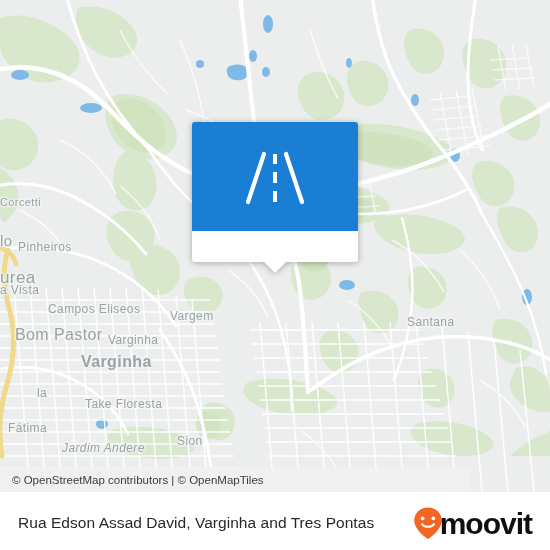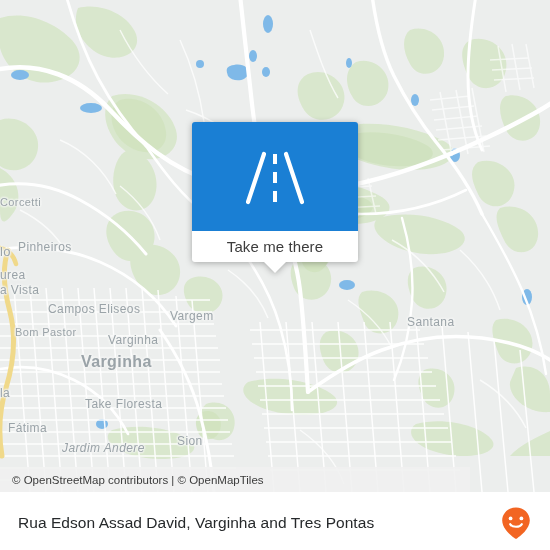--- a/index.html
+++ b/index.html
@@ -380,31 +380,31 @@
 
         <g fill="none" stroke-linecap="round">
           <path d="M8,250 C2,268 4,290 10,312 C16,336 14,362 6,388 C0,408 -2,432 2,456" stroke="#f0d98a" stroke-width="5"></path>
           <path d="M0,248 C8,250 14,256 16,264" stroke="#f0d98a" stroke-width="4.5"></path>
         </g>
       </g>
     </svg>
 
     <div>
       <div class="place-label" style="left:0px;   top:196px; font-size:11px;">Corcetti</div>
-      <div class="place-label" style="left:0px;   top:244px; font-size:13px;">lo</div>
+      <div class="place-label" style="left:0px;   top:232px; font-size:15px;">lo</div>
       <div class="place-label" style="left:18px;  top:240px; font-size:12px;">Pinheiros</div>
-      <div class="place-label" style="left:0px;   top:268px; font-size:12px;">urea</div>
+      <div class="place-label" style="left:0px;   top:268px; font-size:17px;">urea</div>
       <div class="place-label" style="left:0px;   top:283px; font-size:12px;">a Vista</div>
       <div class="place-label" style="left:48px;  top:302px; font-size:12px;">Campos Eliseos</div>
       <div class="place-label" style="left:170px; top:309px; font-size:12px;">Vargem</div>
       <div class="place-label" style="left:407px; top:315px; font-size:12px;">Santana</div>
-      <div class="place-label" style="left:15px;  top:326px; font-size:11px;">Bom Pastor</div>
+      <div class="place-label" style="left:15px;  top:326px; font-size:16px;">Bom Pastor</div>
       <div class="place-label" style="left:108px; top:333px; font-size:12px;">Varginha</div>
       <div class="place-label" style="left:81px;  top:353px; font-size:16px;font-weight:bold;">Varginha</div>
-      <div class="place-label" style="left:0px;   top:386px; font-size:12px;">la</div>
+      <div class="place-label" style="left:0px;   top:386px; font-size:12px;padding-left:37px;">la</div>
       <div class="place-label" style="left:85px;  top:397px; font-size:12px;">Take Floresta</div>
       <div class="place-label" style="left:8px;   top:421px; font-size:12px;">Fátima</div>
       <div class="place-label" style="left:177px; top:434px; font-size:12px;">Sion</div>
       <div class="place-label" style="left:62px;  top:441px; font-size:12px;font-style:italic;">Jardim Andere</div>
     </div>
 
     <div class="popup">
       <div class="popup-top">
         <svg class="road-icon" viewBox="0 0 166 109">
           <g stroke="#ffffff" stroke-width="4.2" stroke-linecap="round" fill="none">
@@ -412,37 +412,37 @@
             <line x1="94" y1="32" x2="110" y2="80"></line>
           </g>
           <g stroke="#ffffff" stroke-width="4" stroke-linecap="butt" fill="none">
             <line x1="83" y1="32" x2="83" y2="42"></line>
             <line x1="83" y1="50" x2="83" y2="61"></line>
             <line x1="83" y1="69" x2="83" y2="80"></line>
           </g>
         </svg>
       </div>
       <div class="popup-bottom">
-        <span class="popup-label">Take me there</span>
         <div class="popup-pointer"></div>
       </div>
     </div>
   </div>
 
   <div class="attribution">
     <span class="attribution-text">© OpenStreetMap contributors | © OpenMapTiles</span>
   </div>
 
   <div class="footer">
     <span class="footer-title">Rua Edson Assad David, Varginha and Tres Pontas</span>
     <div class="brand">
       <svg class="brand-pin" width="32" height="34" viewBox="0 0 32 34">
         <path d="M16 1.5 C8.2 1.5 2.2 7.3 2.2 14.6 C2.2 23.0 12.2 30.6 15.0 32.4
                  C15.6 32.8 16.4 32.8 17.0 32.4 C19.8 30.6 29.8 23.0 29.8 14.6
                  C29.8 7.3 23.8 1.5 16 1.5 Z" fill="#f26522"></path>
         <circle cx="10.6" cy="12.4" r="1.9" fill="#ffffff"></circle>
         <circle cx="21.4" cy="12.4" r="1.9" fill="#ffffff"></circle>
         <path d="M10.2 18.2 C12.0 21.6 20.0 21.6 21.8 18.2" stroke="#ffffff" stroke-width="2.2" fill="none" stroke-linecap="round"></path>
       </svg>
+      <span class="brand-word">moovit</span>
     </div>
   </div>
 
 </div>
 
 </body></html>

